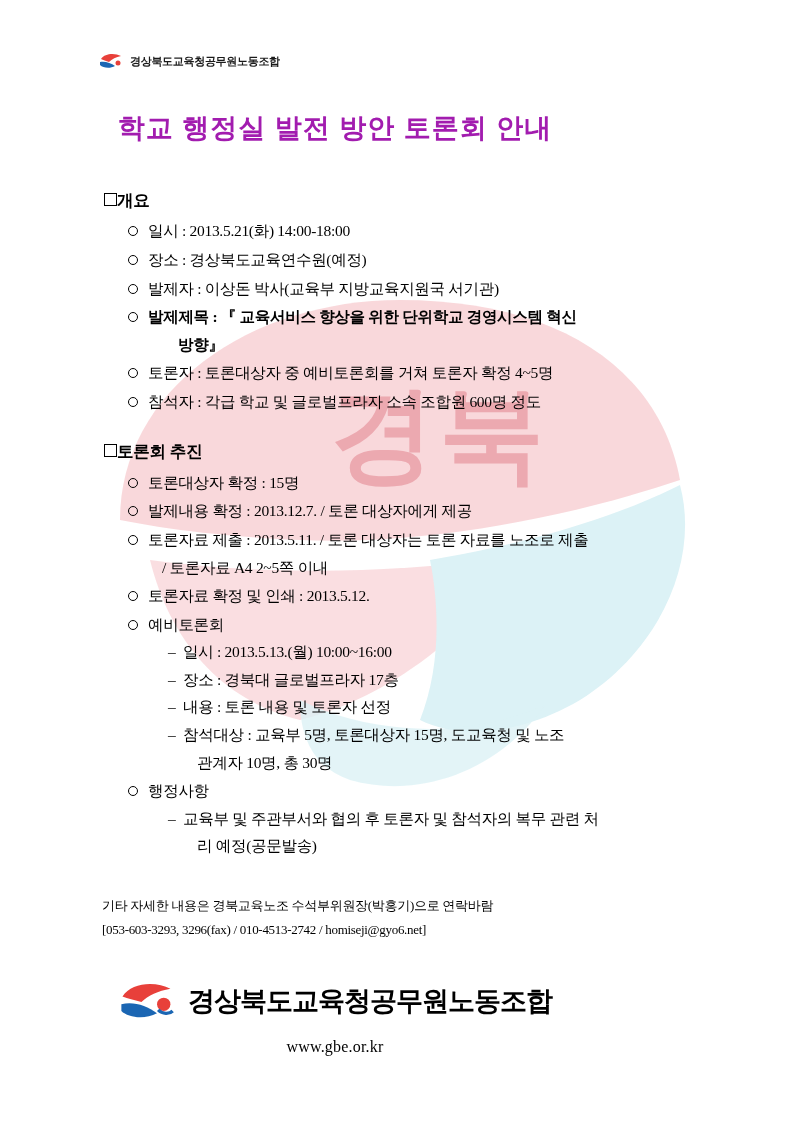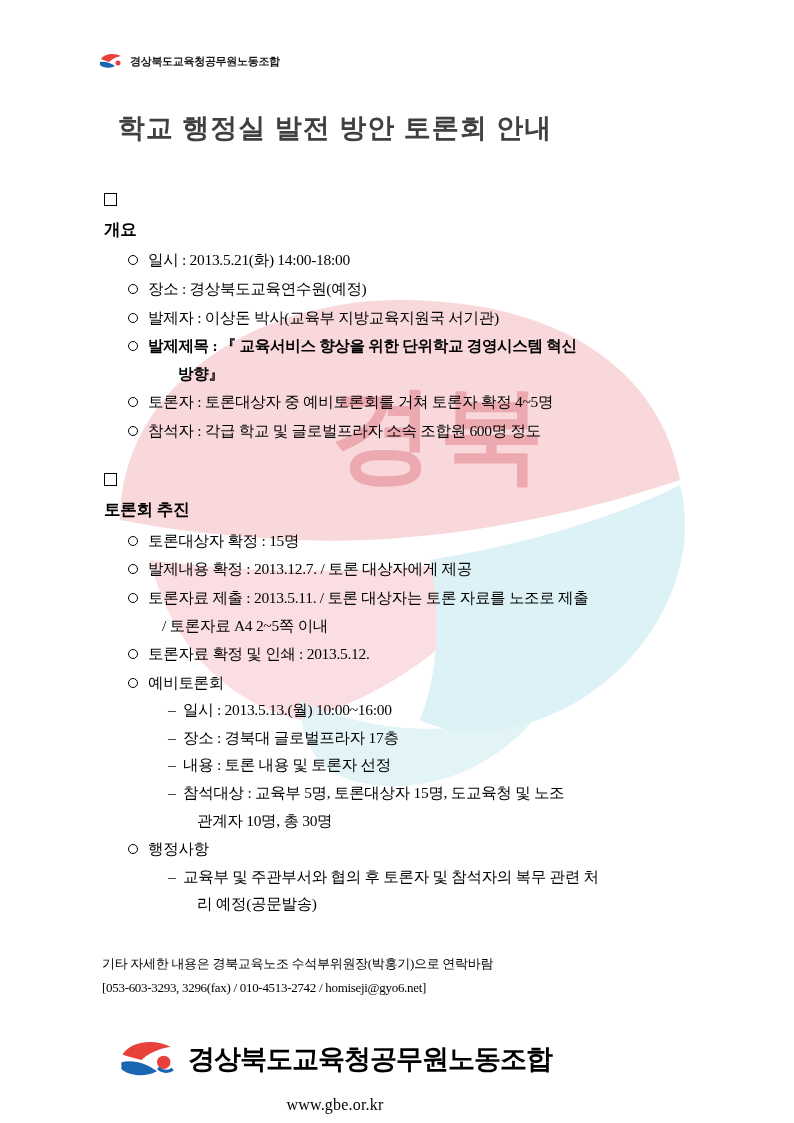--- a/index.html
+++ b/index.html
@@ -57,44 +57,43 @@
   }
 
   
   .doc-title {
     margin-top: 38px;
     text-align: center;
     font-family: "Liberation Sans", sans-serif;
     font-size: 27px;
     font-weight: bold;
     letter-spacing: 1px;
-    color: #404040;
+    color: #a21caf;
   }
 
   
   .content {
     margin-top: 40px;
     font-size: 15.5px;
     line-height: 1.78;
   }
 
   .section {
     margin-bottom: 22px;
   }
 
   .sec-head {
     display: flex;
     align-items: flex-start;
-    gap: 9px;
+    gap: 0;
     font-size: 16.5px;
     font-weight: bold;
     margin-left: 42px;
     margin-bottom: 2px;
     letter-spacing: -0.2px;
-    flex-direction: column;
   }
   .sq {
     display: inline-block;
     width: 11px;
     height: 11px;
     border: 1.6px solid #000;
     margin-top: 7px;
     flex: 0 0 11px;
   }
 

